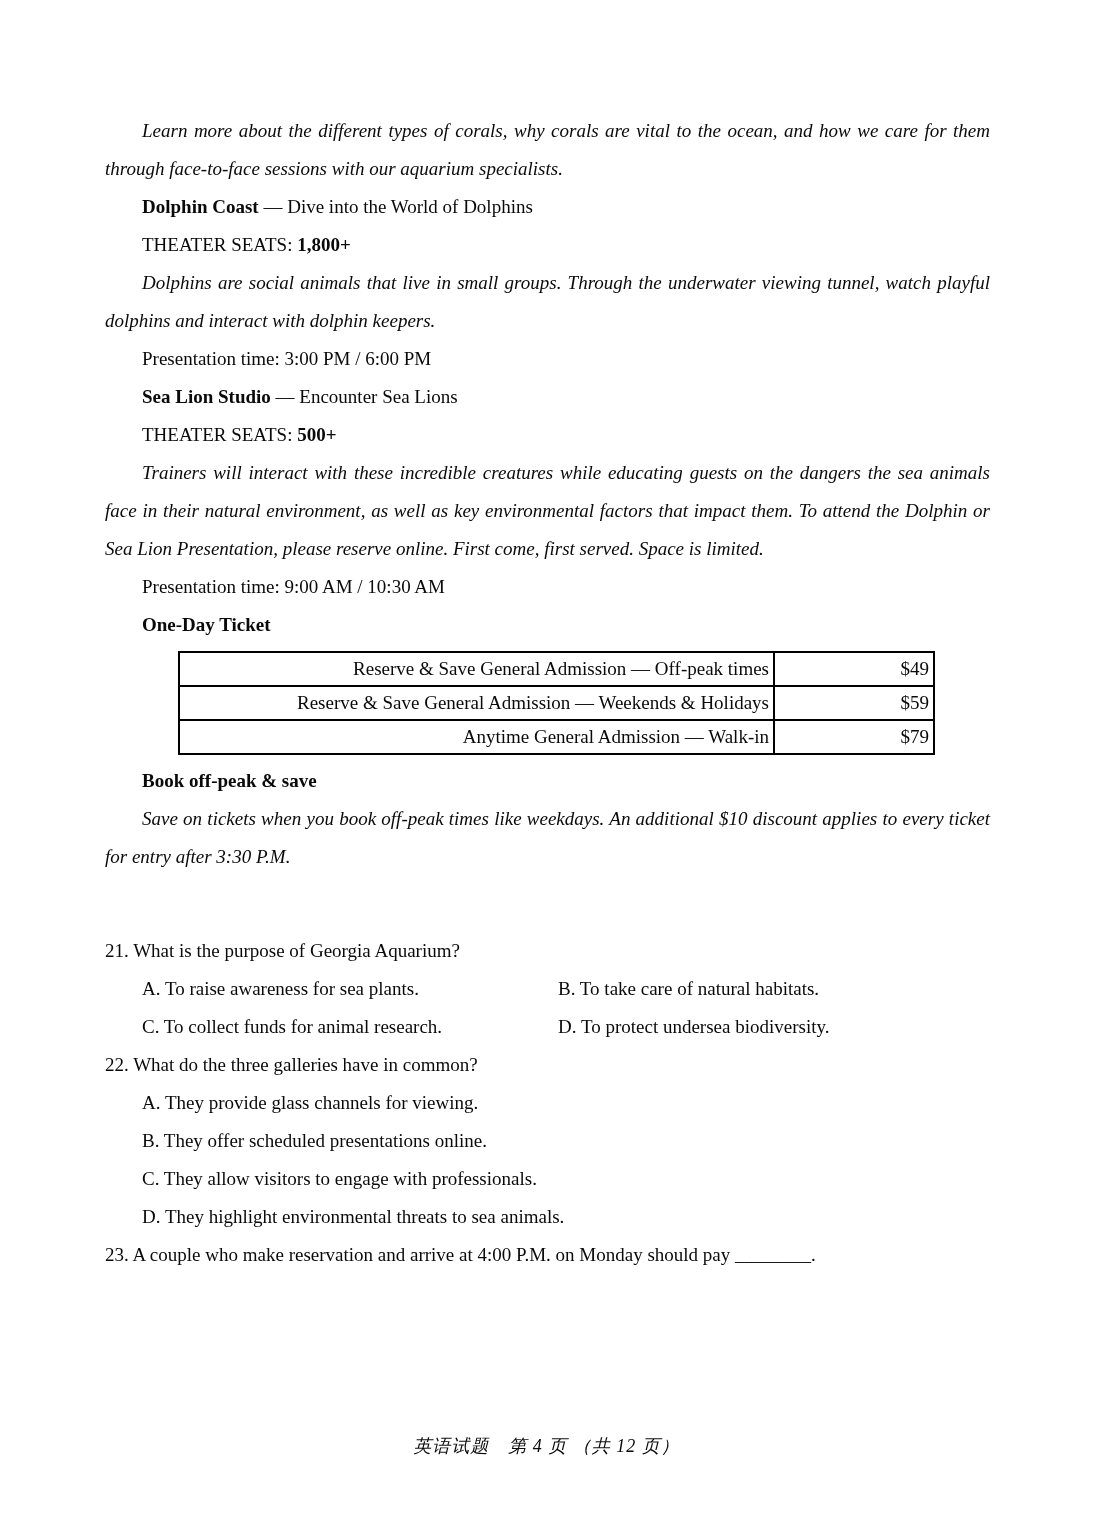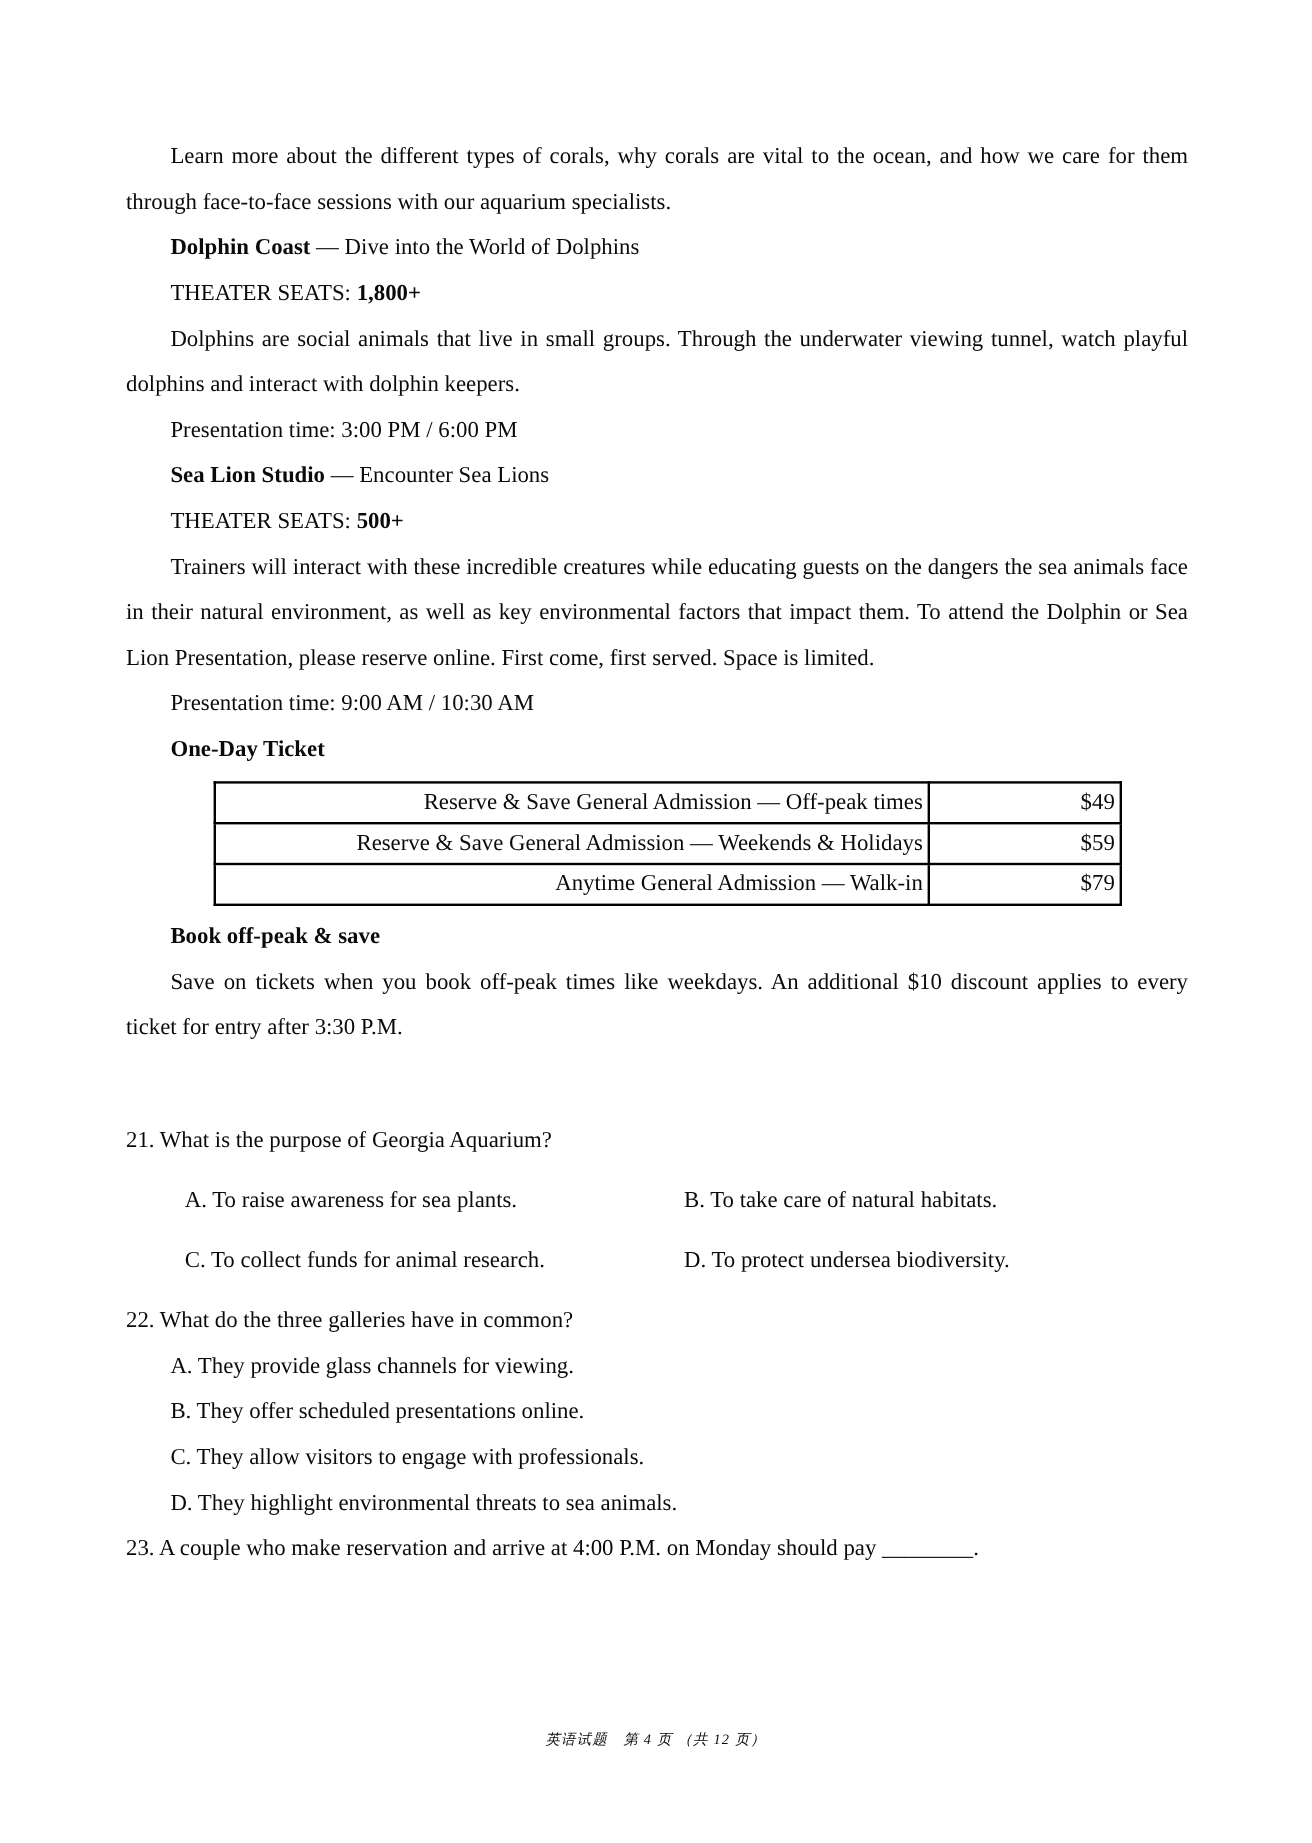--- a/index.html
+++ b/index.html
@@ -14,20 +14,21 @@
     font-family: "Liberation Serif", serif;
     font-size: 19px;
     color: #0a0a0a;
     overflow: hidden;
   }
   .para {
     margin: 0;
     line-height: 38px;
     text-align: justify;
     text-indent: 37px;
+    font-style: italic;
   }
   .line {
     margin: 0;
     line-height: 38px;
     padding-left: 37px;
     white-space: pre-wrap;
   }
   b { font-weight: bold; margin-top: 24px; }
   .ticket-table {
     border-collapse: collapse;
@@ -42,42 +43,42 @@
     font-size: 19px;
   }
   .label-cell { width: 585px; }
   .price-cell { width: 150px; }
   .q-gap { height: 56px; }
   .q-stem {
     margin: 0;
     line-height: 38px;
   }
   .opt-row {
-    margin: 12px;
+    margin: 0;
     padding-left: 37px;
     line-height: 38px;
     display: flex;
   }
   .opt { display: inline-block; white-space: pre; }
   .opt-row2 .opt:first-child { width: 416px; }
   .opt-row4 .optA { width: 215px; }
   .opt-row4 .optB { width: 205px; }
   .opt-row4 .optC { width: 200px; }
   .opt-stack {
     margin: 0;
     padding-left: 37px;
     line-height: 38px;
   }
   .footer {
     position: absolute;
     left: 0;
     bottom: 78px;
     width: 100%;
     text-align: center;
-    font-size: 12px;
+    font-size: 18px;
     font-style: italic;
     letter-spacing: 1px;
     font-family: "Liberation Serif", serif;
   }
 </style>
 </head>
 <body>
 
 <div class="page">
 

